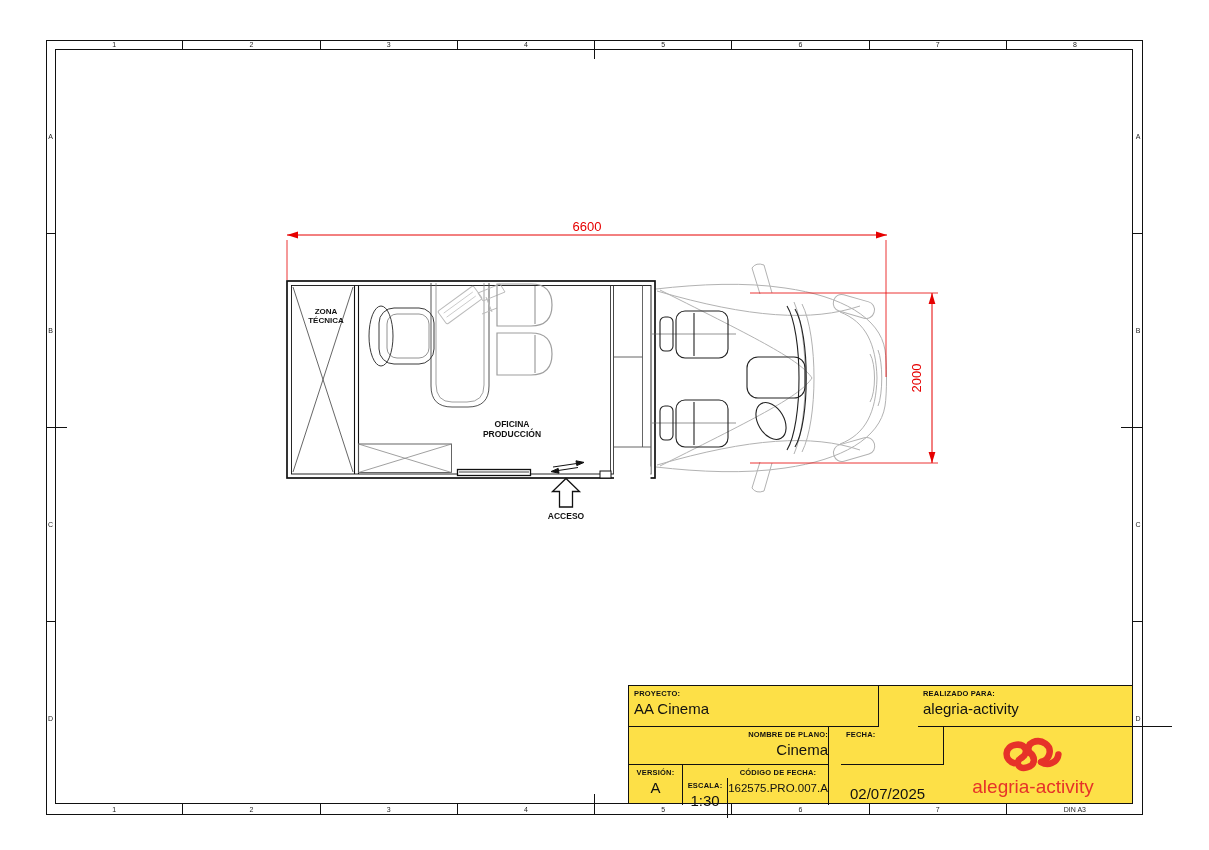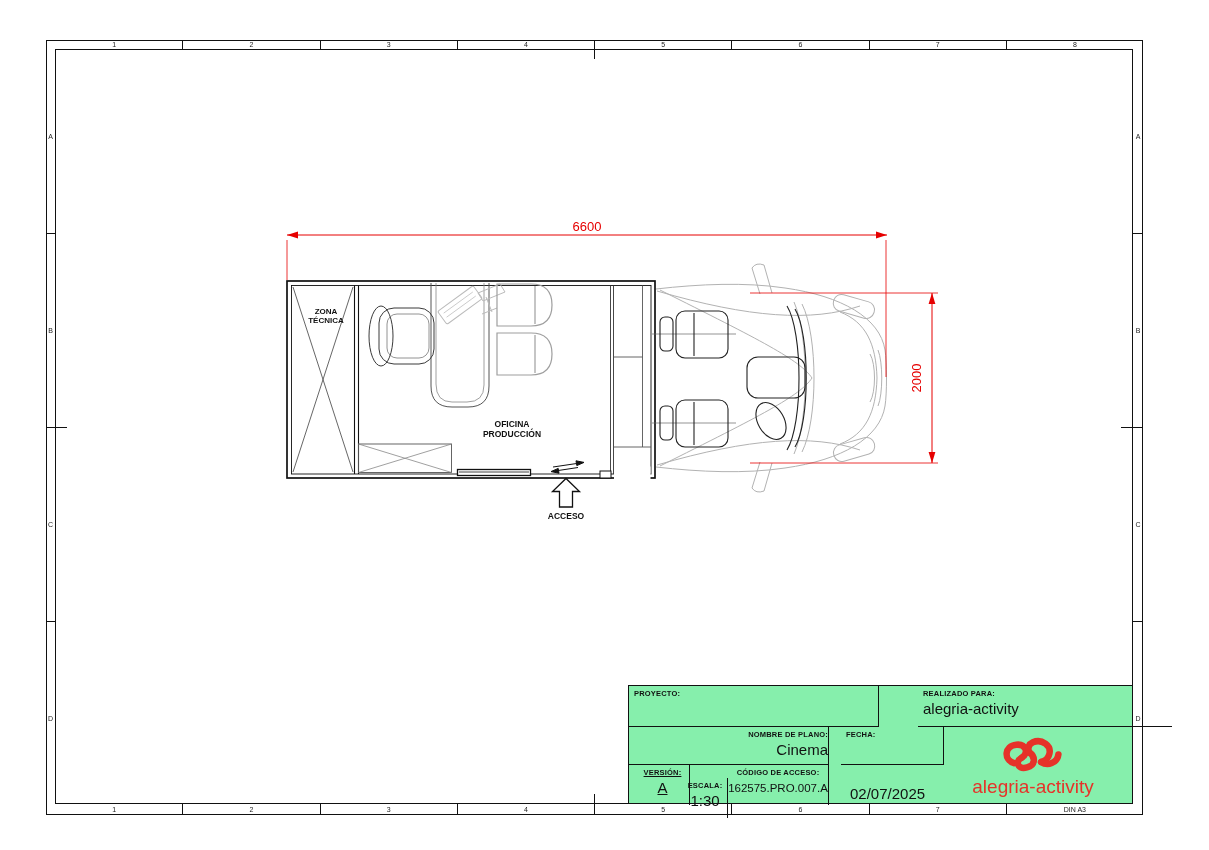--- a/index.html
+++ b/index.html
@@ -13,21 +13,21 @@
   .band-top{left:46px;top:40px;width:1097px;height:9px;flex-direction:row;}
   .band-bottom{left:46px;top:804px;width:1097px;height:11px;flex-direction:row;}
   .band-left{left:46px;top:40px;width:9px;height:775px;flex-direction:column;}
   .band-right{left:1133px;top:40px;width:10px;height:775px;flex-direction:column;}
   .band .cell{flex:1;display:flex;align-items:center;justify-content:center;
     font-size:7px;line-height:7px;color:#222;box-sizing:border-box;overflow:hidden;}
   .band-top .cell+ .cell,.band-bottom .cell+ .cell{border-left:1px solid #111;}
   .band-left .cell+ .cell,.band-right .cell+ .cell{border-top:1px solid #111;}
   .tick{background:#111;}
   
-  .tblock{left:628px;top:685px;width:505px;height:119px;border:1.2px solid #111;box-sizing:border-box;background:#86efac;}
+  .tblock{left:628px;top:685px;width:505px;height:119px;border:1.2px solid #111;box-sizing:border-box;background:#fde047;}
   .tcell{position:absolute;box-sizing:border-box;}
   .br{border-right:1px solid #111;}
   .bb{border-bottom:1px solid #111;}
   .tlabel{font-size:7.5px;font-weight:700;letter-spacing:.2px;padding:3px 0 0 5px;white-space:nowrap;}
   .tvalue{font-size:15px;padding:2px 0 0 5px;white-space:nowrap;}
   .tcenter{text-align:center;padding-left:0;}
   .tvalue.small{font-size:11.5px;padding-top:5px;}
   .logo-cell{display:flex;flex-direction:column;align-items:center;justify-content:center;gap:1px;}
   .logo-word{font-size:19px;font-weight:500;}
   svg text{font-family:"Liberation Sans",sans-serif;}
@@ -200,45 +200,46 @@
   <text x="326" y="323" text-anchor="middle" font-size="8" font-weight="700" fill="#111">TÉCNICA</text>
   <text x="512" y="427" text-anchor="middle" font-size="8.5" font-weight="700" fill="#111">OFICINA</text>
   <text x="512" y="437" text-anchor="middle" font-size="8.5" font-weight="700" fill="#111">PRODUCCIÓN</text>
   <text x="566" y="519" text-anchor="middle" font-size="8.5" font-weight="700" fill="#111">ACCESO</text>
 </svg>
 
 <div class="abs tblock">
 
   <div class="tcell br bb" style="left:0;top:0;width:250px;height:41px;">
     <div class="tlabel">PROYECTO:</div>
+    <div class="tvalue">AA Cinema</div>
   </div>
   <div class="tcell bb" style="left:250px;top:0;width:254px;height:41px;margin-left:39px;">
     <div class="tlabel">REALIZADO PARA:</div>
     <div class="tvalue">alegria-activity</div>
   </div>
 
   <div class="tcell br bb" style="left:0;top:41px;width:200px;height:38px;text-align:right;">
     <div class="tlabel">NOMBRE DE PLANO:</div>
     <div class="tvalue">Cinema</div>
   </div>
   <div class="tcell br bb" style="left:212px;top:41px;width:103px;height:38px;">
     <div class="tlabel">FECHA:</div>
     <div class="tvalue" style="padding-left:9px;margin-top:44px;">02/07/2025</div>
   </div>
 
-  <div class="tcell br" style="left:7px;top:79px;width:54px;height:40px;text-decoration:underline;">
+  <div class="tcell br" style="left:0;top:79px;width:54px;height:40px;">
     <div class="tlabel tcenter">VERSIÓN:</div>
     <div class="tvalue tcenter">A</div>
   </div>
   <div class="tcell br" style="left:54px;top:92px;width:45px;height:40px;">
     <div class="tlabel tcenter">ESCALA:</div>
     <div class="tvalue tcenter">1:30</div>
   </div>
   <div class="tcell br" style="left:99px;top:79px;width:101px;height:40px;">
-    <div class="tlabel tcenter">CÓDIGO DE ACCESO:</div>
+    <div class="tlabel tcenter">CÓDIGO DE FECHA:</div>
     <div class="tvalue tcenter small">162575.PRO.007.A</div>
   </div>
 
   <div class="tcell logo-cell" style="left:303px;top:41px;width:202px;height:78px;">
     <svg width="72" height="40" viewBox="0 0 130 74">
       <g fill="none" stroke="#e63229" stroke-width="12" stroke-linecap="round">
         <path d="M30,52 C10,46 12,20 34,18 C52,16 58,34 44,42"></path>
         <path d="M44,42 C30,50 38,64 54,60 C70,56 70,40 58,32"></path>
         <path d="M58,32 C50,14 74,6 88,16 C102,26 96,46 80,50"></path>
         <path d="M80,50 C92,58 110,52 112,36"></path>

